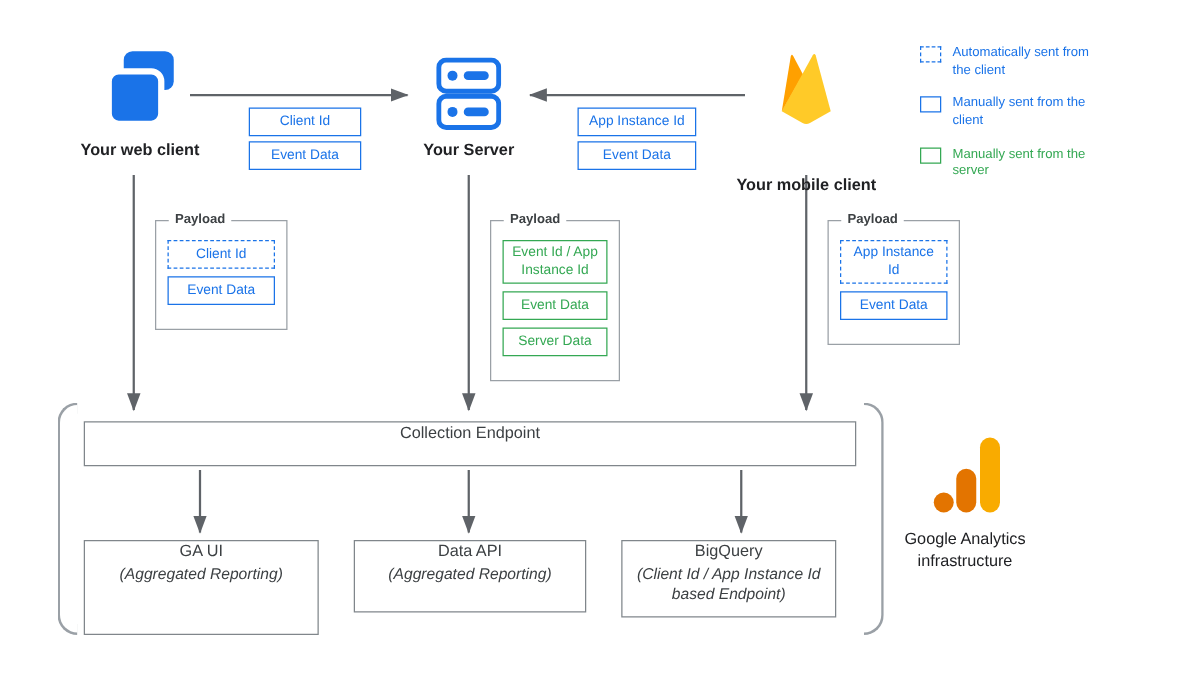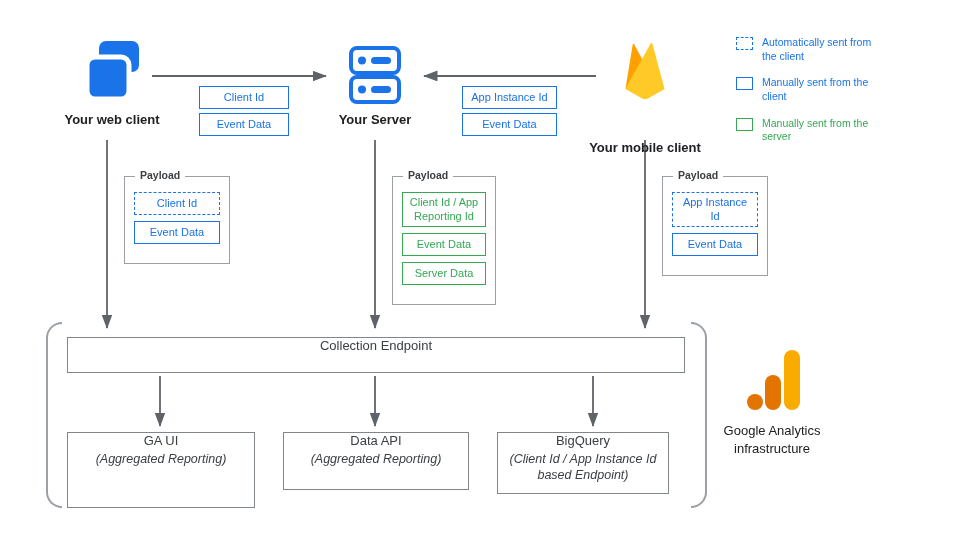--- a/index.html
+++ b/index.html
@@ -110,21 +110,21 @@
   </div>
 
   <div class="abs payload" style="left:124px;top:176px;width:106px;">
     <span class="payload-title">Payload</span>
     <div class="tag dashed">Client Id</div>
     <div class="tag">Event Data</div>
   </div>
 
   <div class="abs payload" style="left:392px;top:176px;width:104px;">
     <span class="payload-title">Payload</span>
-    <div class="tag green">Client Id / App Reporting Id</div>
+    <div class="tag green">Event Id / App Instance Id</div>
     <div class="tag green">Event Data</div>
     <div class="tag green">Server Data</div>
   </div>
 
   <div class="abs payload" style="left:662px;top:176px;width:106px;">
     <span class="payload-title">Payload</span>
     <div class="tag dashed">App Instance Id</div>
     <div class="tag">Event Data</div>
   </div>
 

